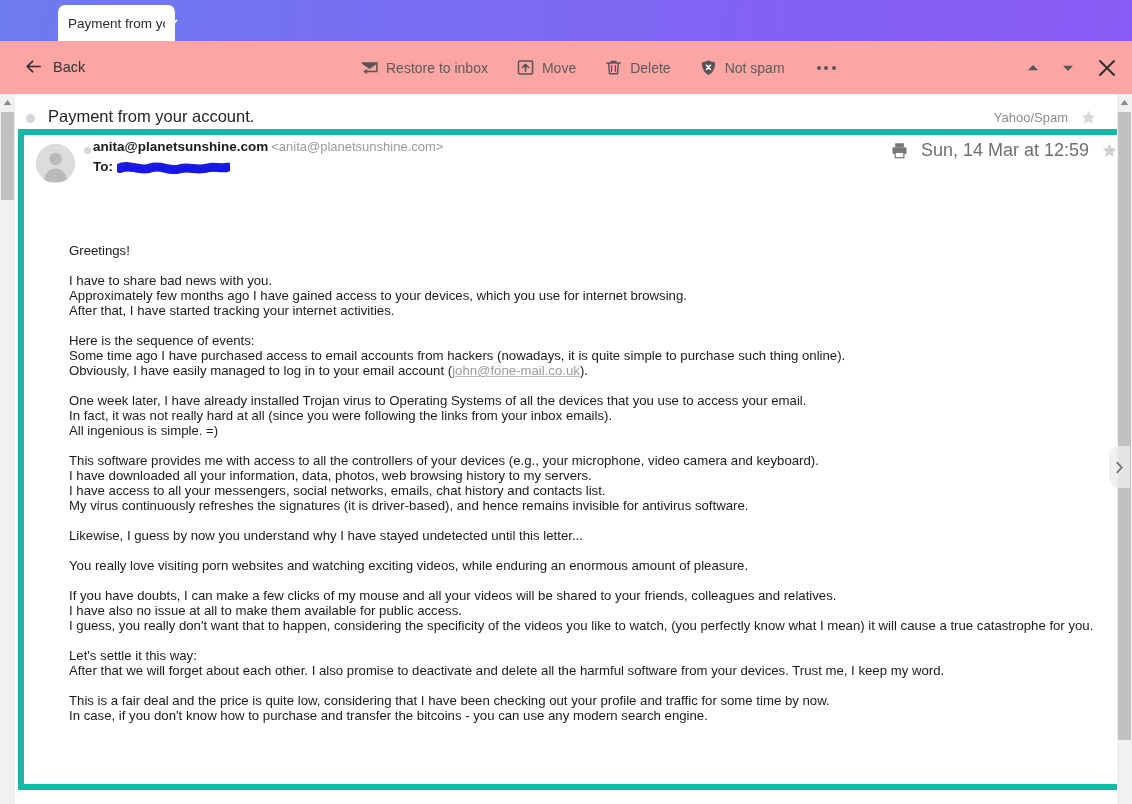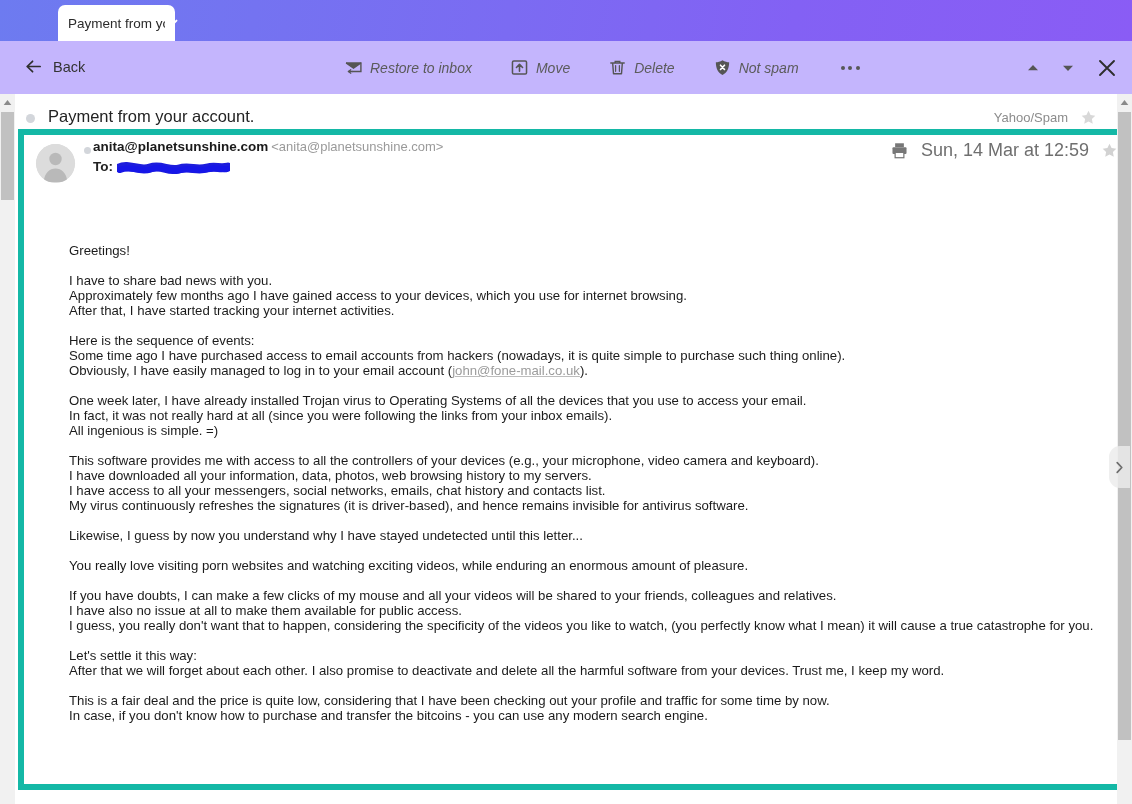--- a/index.html
+++ b/index.html
@@ -35,34 +35,34 @@
     position: absolute; left: 160px; top: 12px;
     width: 24px; height: 20px;
     display: flex; align-items: center; justify-content: center;
     cursor: pointer;
   }
   .tab-dropdown svg { display: block; }
 
   
   .toolbar {
     position: absolute; top: 41px; left: 0; width: 1132px; height: 66px;
-    background: #c4b5fd;
+    background: #fca5a5;
     border-bottom: 2px solid #a3a3a3;
   }
   .back-btn {
     position: absolute; left: 24px; top: 16px;
     display: flex; align-items: center; gap: 10px;
     cursor: pointer;
   }
   .back-arrow { width: 19px; height: 19px; display:block; }
   .back-label { font-size: 14.5px; color: #333; }
 
   .tb-actions {
-    position: absolute; left: 340px; top: 14px;
-    display: flex; align-items: center; gap: 30px; font-style: italic;
+    position: absolute; left: 356px; top: 14px;
+    display: flex; align-items: center; gap: 20px;
   }
   .tb-item {
     display: flex; align-items: center; gap: 7px;
     cursor: pointer; padding: 3px 4px;
   }
   .tb-label { font-size: 14px; color: #5b5b5b; white-space: nowrap; }
   .tb-ico { width: 19px; height: 19px; display:block; flex: 0 0 auto; }
   .tb-more {
     display: flex; align-items: center; gap: 3.5px;
     cursor: pointer; padding: 6px 6px; margin-left: 2px;

